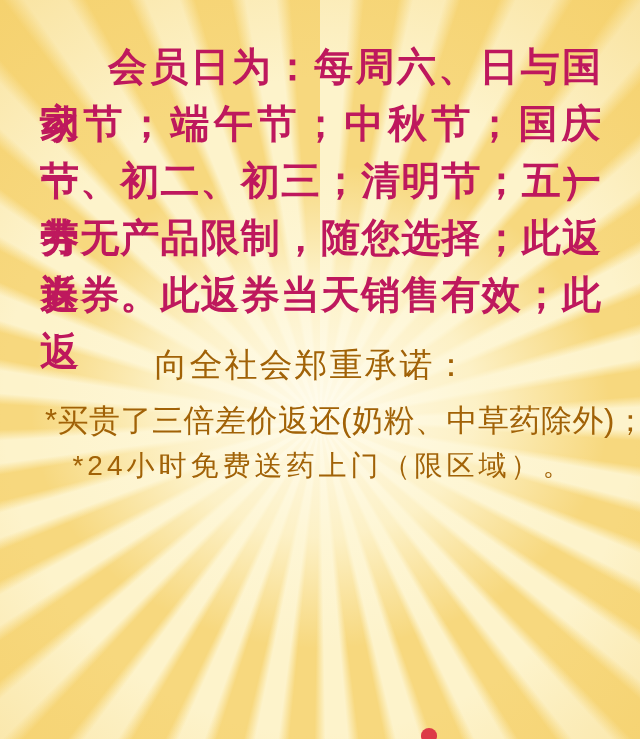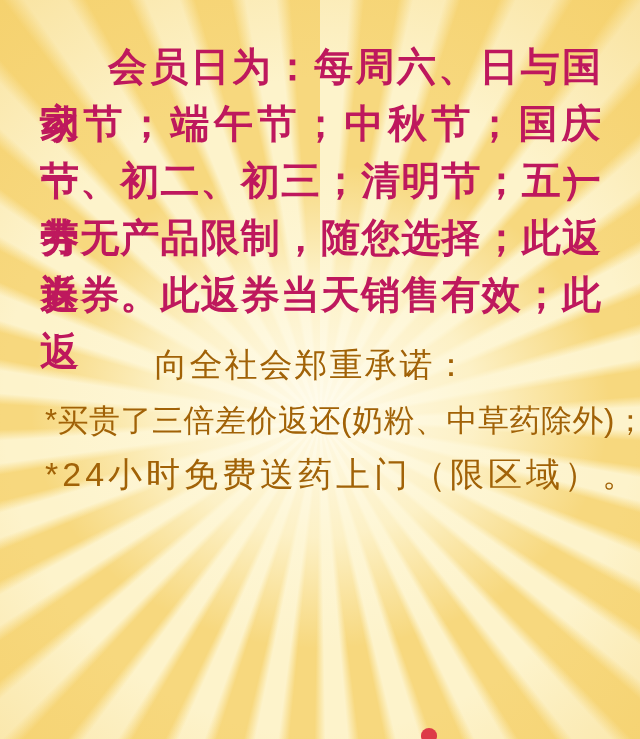--- a/index.html
+++ b/index.html
@@ -78,22 +78,21 @@
     margin-left: 23px;
     white-space: nowrap;
   }
   .promise-item.item-0 {
     margin-top: 14px;
     font-size: 31px;
     line-height: 44px;
     letter-spacing: 0.5px;
   }
   .promise-item.item-1 {
-    margin-top: 8px;
-    font-size: 34px;
+    font-size: 28px;
     line-height: 46px;
     letter-spacing: 4px;
   }
   
   .red-mark {
     position: absolute;
     left: 421px;
     top: 728px;
     width: 16px;
     height: 15px;

